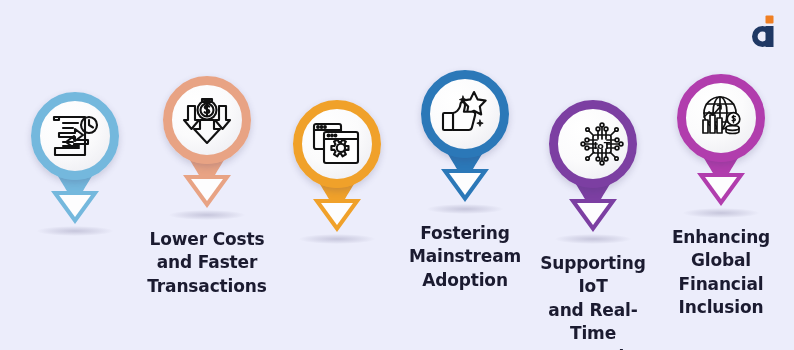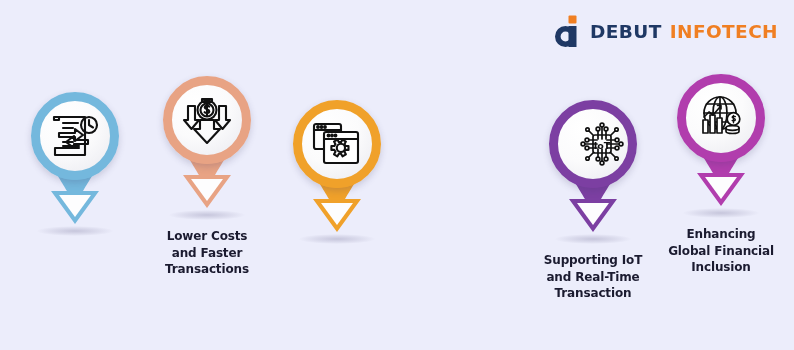--- a/index.html
+++ b/index.html
@@ -95,44 +95,40 @@
     top: 72px;
     width: 58px;
     height: 62px;
   }
   .pin-stem svg { display: block; }
 
   .pin-label {
     margin-top: 2px;
     font-family: "DejaVu Sans", sans-serif;
     font-weight: bold;
-    font-size: 12px;
+    font-size: 17px;
     line-height: 1.38;
     color: #1b1b30;
     letter-spacing: -0.15px;
     white-space: pre-line;
   }
 </style>
 </head>
 <body style="background: rgb(236, 237, 251);">
 
 <div id="canvas" style="background: rgb(236, 237, 251);">
 
   <div id="logo">
     <div id="logo-mark">
       <svg width="30" height="32" viewBox="0 0 30 32">
         <rect x="17.5" y="0.5" width="8" height="8" rx="1" fill="#f07f22"></rect>
         <path d="M17.5 11 h8 v21 h-8 z" fill="#1f3864"></path>
         <path d="M14.5 11 a10.5 10.5 0 1 0 0 21 a10.5 10.5 0 1 0 0 -21 z
                  M14.5 16.6 a4.9 4.9 0 1 1 0 9.8 a4.9 4.9 0 1 1 0 -9.8 z" fill="#1f3864" fill-rule="evenodd"></path>
       </svg>
-    </div>
-    <div id="logo-text">
-      <span class="logo-debut">DEBUT</span>
-      <span class="logo-infotech">INFOTECH</span>
     </div>
   </div>
 
   <div class="pin" style="left: 10px; top: 92px;">
     <div class="pin-graphic">
       <div class="pin-shadow"></div>
       <div class="pin-stem">
         <svg viewBox="0 0 58 62">
           <path class="stem-fill" d="M6 2 C6 2 18 22 21 27 L5 27 L29 60 L53 27 L37 27 C40 22 52 2 52 2 Z" fill="#74b8dd"></path>
           <path d="M13 31 L29 53 L45 31 Z" fill="#fdfdfe"></path>
@@ -209,20 +205,46 @@
                      a8.6 8.6 0 0 0 -1.1 1.8 l-3 0 l0 3.9 l3 0 a8.6 8.6 0 0 0 1.1 1.8 l-1.5 2.6 l3.4 2 l1.5 -2.6
                      a8.6 8.6 0 0 0 2.1 0 l1.5 2.6 l3.4 -2 l-1.5 -2.6 a8.6 8.6 0 0 0 1.1 -1.8 l3 0 l0 -3.9 l-3 0
                      a8.6 8.6 0 0 0 -1.1 -1.8 z"></path>
             <circle cx="29.9" cy="28.9" r="4.1"></circle>
           </g>
         </svg>
       </div>
     </div>
   </div>
 
+  <div class="pin" style="left: 400px; top: 70px;">
+    <div class="pin-graphic">
+      <div class="pin-shadow"></div>
+      <div class="pin-stem">
+        <svg viewBox="0 0 58 62">
+          <path class="stem-fill" d="M6 2 C6 2 18 22 21 27 L5 27 L29 60 L53 27 L37 27 C40 22 52 2 52 2 Z" fill="#2b78b8"></path>
+          <path d="M13 31 L29 53 L45 31 Z" fill="#fdfdfe"></path>
+        </svg>
+      </div>
+      <div class="pin-circle" style="border-color: rgb(43, 120, 184);">
+        <svg width="52" height="50" viewBox="0 0 52 50">
+          <g fill="none" stroke="#111" stroke-width="2.1" stroke-linejoin="round" stroke-linecap="round">
+            <path d="M35 3 l3.6 7.4 l8.1 1.2 l-5.9 5.8 l1.4 8.1 l-7.2 -3.8 l-7.2 3.8 l1.4 -8.1 l-5.9 -5.8 l8.1 -1.2 z" fill="#fff"></path>
+            <path d="M14 24 c3 0 6 -3.5 7 -6.5 c0.6 -1.9 0.3 -4.6 2.2 -4.6 c2.2 0 3.1 2.3 2.7 4.6 l-1 5.2 l8.5 0
+                     c2 0 3.2 1.6 2.7 3.4 l-3.2 12.4 c-0.4 1.5 -1.7 2.5 -3.2 2.5 l-15.7 0 z" fill="#fff"></path>
+            <rect x="4" y="24" width="10" height="17" rx="1.2" fill="#fff"></rect>
+            <path d="M24 7 l1 2.6 l2.6 1 l-2.6 1 l-1 2.6 l-1 -2.6 l-2.6 -1 l2.6 -1 z" fill="#111" stroke-width="0.8"></path>
+            <path d="M41 31 l0.9 2.3 l2.3 0.9 l-2.3 0.9 l-0.9 2.3 l-0.9 -2.3 l-2.3 -0.9 l2.3 -0.9 z" fill="#111" stroke-width="0.8"></path>
+          </g>
+        </svg>
+      </div>
+    </div>
+    <div class="pin-label">Fostering
+Mainstream
+Adoption</div>
+  </div>
 
   <div class="pin" style="left: 528px; top: 100px;">
     <div class="pin-graphic">
       <div class="pin-shadow"></div>
       <div class="pin-stem">
         <svg viewBox="0 0 58 62">
           <path class="stem-fill" d="M6 2 C6 2 18 22 21 27 L5 27 L29 60 L53 27 L37 27 C40 22 52 2 52 2 Z" fill="#7c3fa2"></path>
           <path d="M13 31 L29 53 L45 31 Z" fill="#fdfdfe"></path>
         </svg>
       </div>

